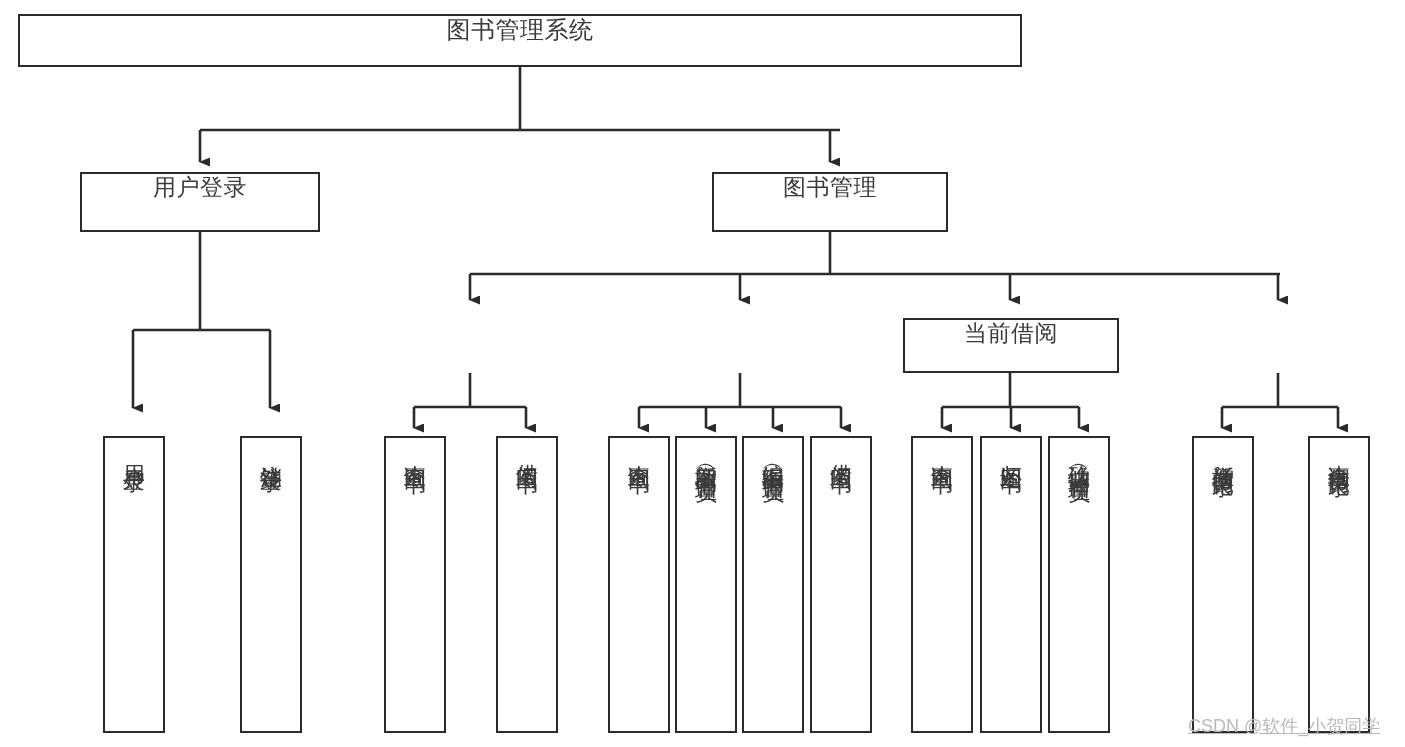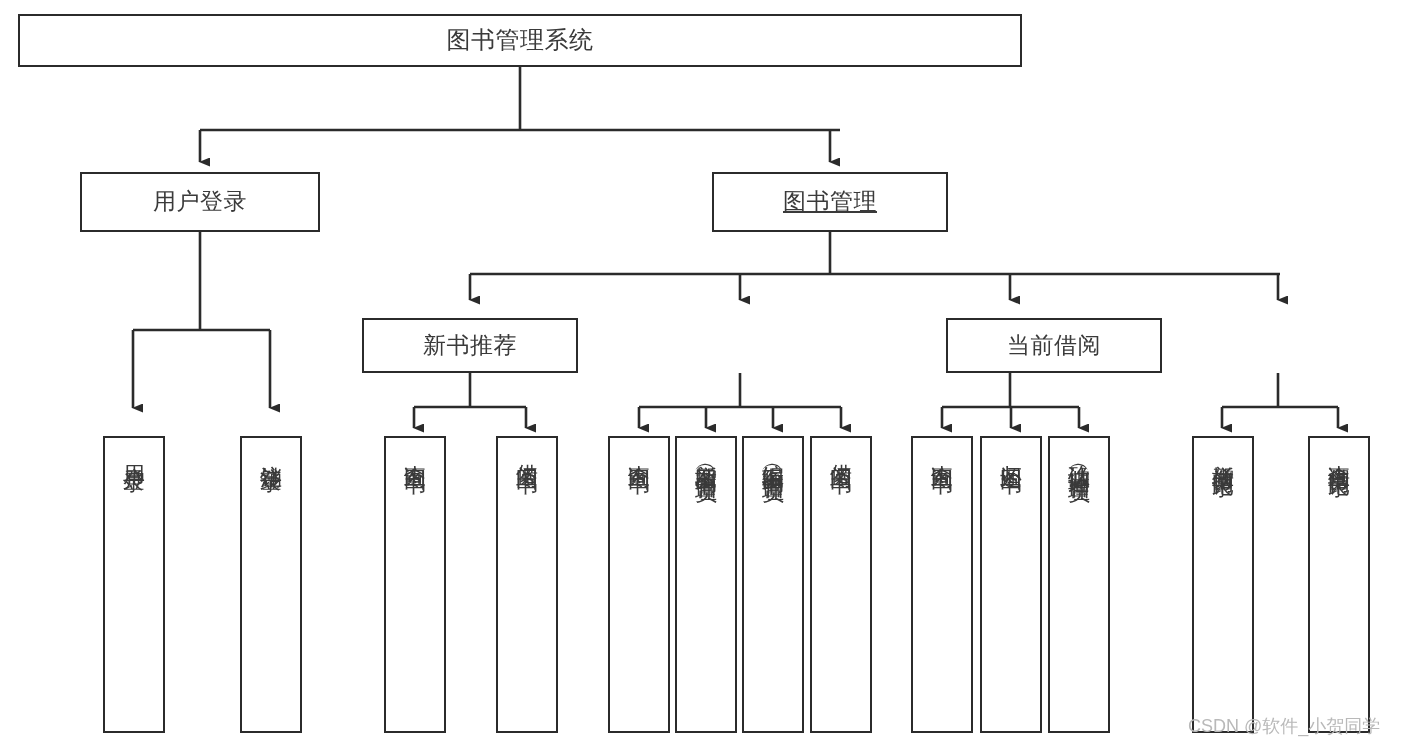--- a/index.html
+++ b/index.html
@@ -23,21 +23,20 @@
     top: 0;
     width: 1405px;
     height: 747px;
   }
   .node {
     position: absolute;
     box-sizing: border-box;
     border: 2px solid #2b2b2b;
     background: #ffffff;
     display: flex;
-    align-items: center;
     justify-content: center;
     color: #3a3a3a;
     z-index: 2;
   }
   .node-label {
     color: #3a3a3a;
     text-align: center;
     line-height: 1.18;
     white-space: nowrap;
   }
@@ -65,20 +64,21 @@
   }
   #watermark {
     position: absolute;
     left: 1188px;
     top: 714px;
     font-size: 18px;
     color: #b9b9b9;
     white-space: nowrap;
     z-index: 5;
     font-family: "Liberation Sans", "DejaVu Sans", sans-serif;
+    text-decoration: underline;
   }
 </style>
 </head>
 <body>
 
 <div id="diagram-root">
 
   <svg id="edge-layer" viewBox="0 0 1405 747" width="1405" height="747" xmlns="http://www.w3.org/2000/svg">
     <defs>
       <marker id="arrowhead" markerWidth="10" markerHeight="12" refX="4.5" refY="10" orient="auto" markerUnits="userSpaceOnUse">
@@ -130,28 +130,25 @@
     </g>
   </svg>
 
   <div class="node horiz" id="node-root" style="left:18px; top:14px; width:1004px; height:53px;">
     <span class="node-label">图书管理系统</span>
   </div>
 
   <div class="node horiz" style="left:80px; top:172px; width:240px; height:60px;">
     <span class="node-label">用户登录</span>
   </div>
-  <div class="node horiz" style="left:712px; top:172px; width:236px; height:60px;text-decoration:underline;">
+  <div class="node horiz" style="left:712px; top:172px; width:236px; height:60px;">
     <span class="node-label">图书管理</span>
   </div>
 
-  <div class="node horiz" style="left:362px; top:318px; width:216px; height:55px;">
-    <span class="node-label">新书推荐</span>
-  </div>
-  <div class="node horiz" style="left:946px; top:318px; width:216px; height:55px;">
+  <div class="node horiz" style="left:903px; top:318px; width:216px; height:55px;">
     <span class="node-label">当前借阅</span>
   </div>
 
   <div class="node vert" style="left:103px; top:436px; width:62px; height:297px;">
     <span class="node-label">用户登录</span>
   </div>
   <div class="node vert" style="left:240px; top:436px; width:62px; height:297px;">
     <span class="node-label">注销登录</span>
   </div>
 

